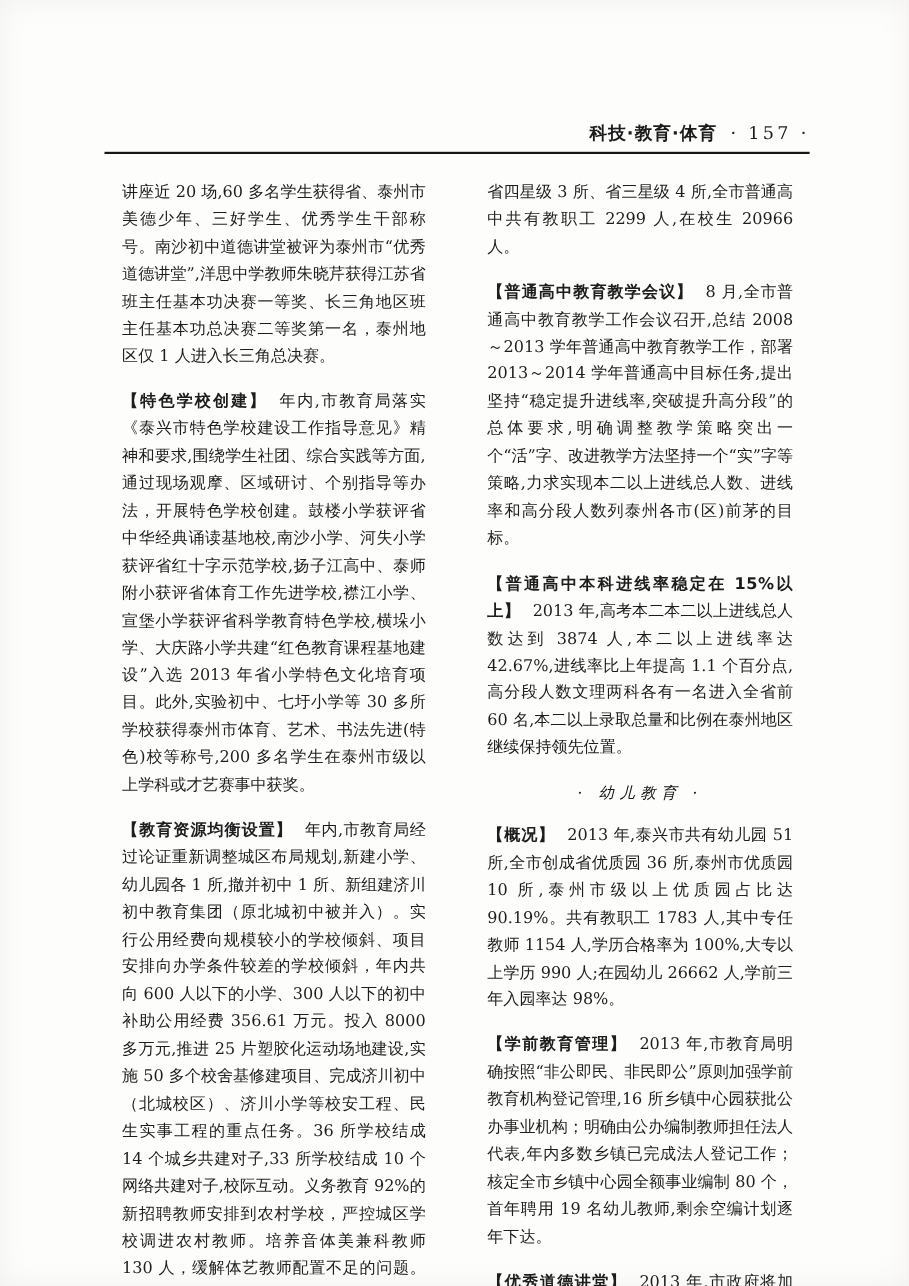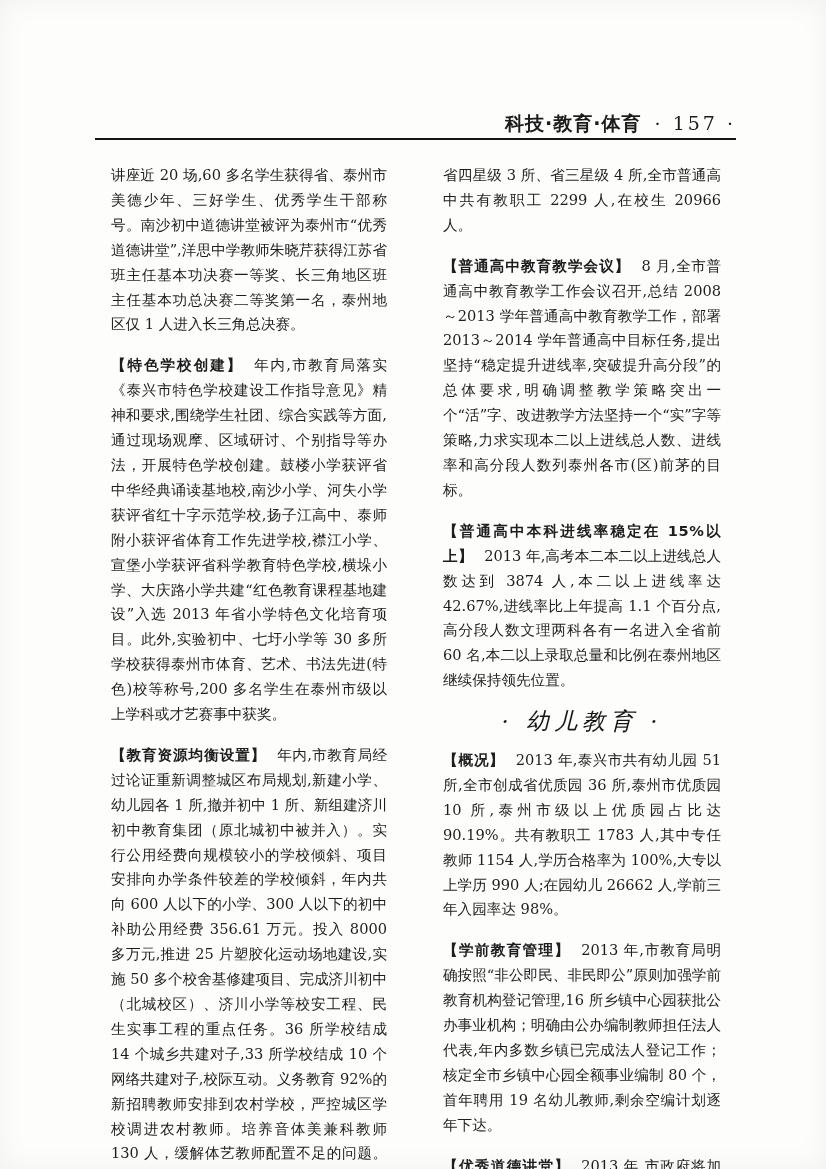--- a/index.html
+++ b/index.html
@@ -11,21 +11,21 @@
     overflow:hidden;
   }
   .page{
     position:absolute;inset:0;
     background:#fdfdfc;
     box-shadow:inset 0 0 28px rgba(0,0,0,0.05);
   }
   .header-row{
     position:absolute;left:95px;top:111px;width:641px;
     text-align:right;
-    font-size:19px;color:#1b1b1b;
+    font-size:16px;color:#1b1b1b;
     letter-spacing:1px;
     white-space:nowrap;
   }
   .hdr-title{
     font-family:"DejaVu Sans","Liberation Sans",sans-serif;
     font-weight:700;
   }
   .hdr-page{
     font-family:"DejaVu Serif",serif;
     margin-left:6px;
@@ -45,21 +45,21 @@
   .col-right{left:427px;width:310px;}
   .block{margin:16px;}
   .block + .block{margin-top:8px;}
   .entry-label{
     font-family:"DejaVu Sans","Liberation Sans",sans-serif;
     font-weight:700;
     margin-right:0.75em;
     letter-spacing:0.5px;
   }
   .col-heading{
-    font-size:23px;
+    font-size:14px;
     font-weight:400;
     font-style:italic;
     text-align:center;
     letter-spacing:5px;
     margin:20px 0 14px 0;
     color:#151515;
     white-space:nowrap;
   }
 </style>
 </head>

